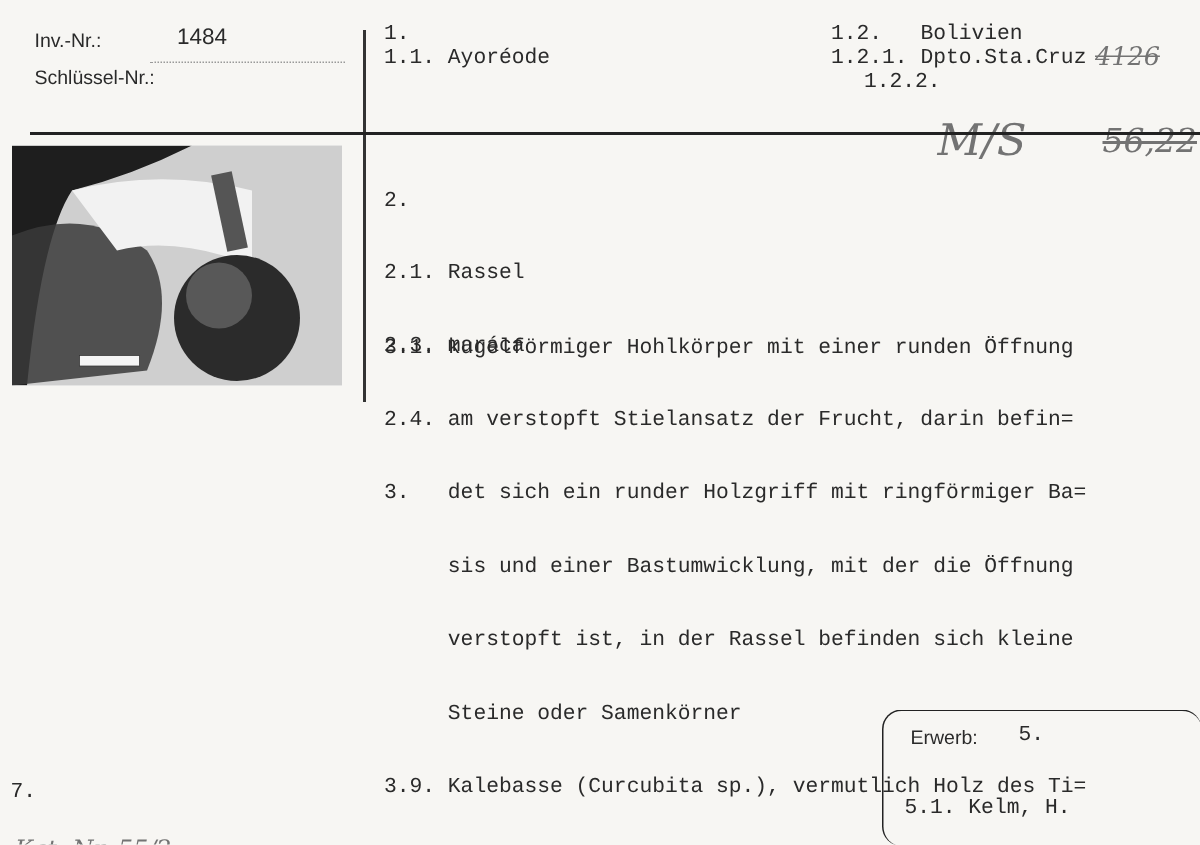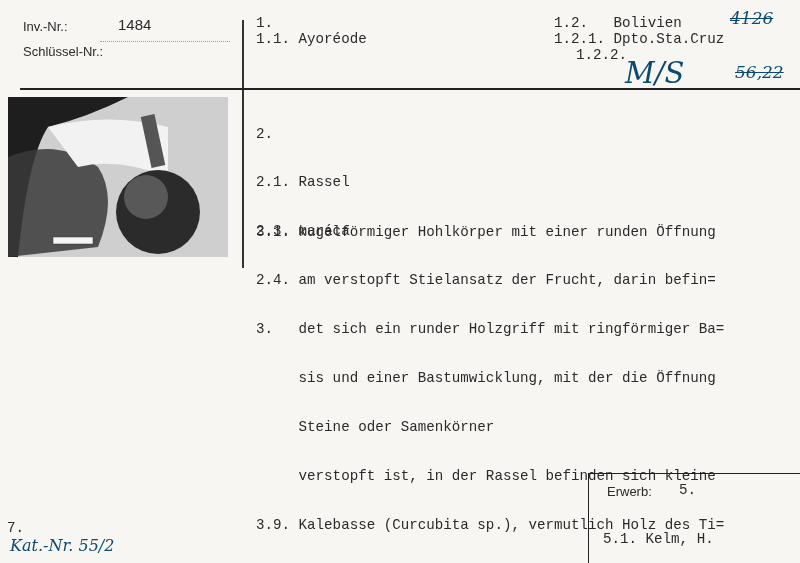--- a/index.html
+++ b/index.html
@@ -2,21 +2,21 @@
 <html><head>
 <meta charset="utf-8">
 <style>
   html, body { margin:0; padding:0; }
   body { width:800px; height:563px; background:#f7f6f3; position:relative; overflow:hidden; color:#2a2a2a; }
   .mono { font-family:"Liberation Mono","DejaVu Sans Mono",monospace; font-size:14.2px; line-height:16.3px; white-space:pre; }
   .sans { font-family:"Liberation Sans","DejaVu Sans",sans-serif; }
   .abs { position:absolute; }
   .hline { position:absolute; background:#222; height:2px; }
   .vline { position:absolute; background:#333; width:1.5px; }
-  .hand { font-family:"DejaVu Serif",serif; font-style:italic; color:#0c4a6e; position:absolute; }
+  .hand { font-family:"DejaVu Serif",serif; font-style:italic; color:#737373; position:absolute;margin-top:20px; }
   .strike { text-decoration:line-through; }
   .photo { position:absolute; left:8px; top:97px; width:220px; height:160px; background:#dcdcdc; overflow:hidden; }
 </style>
 </head>
 <body>
 
 <div class="abs sans" style="left:23px;top:19px;font-size:13px;">Inv.-Nr.:</div>
 <div class="abs sans" style="left:118px;top:16px;font-size:15px;">1484</div>
 <div class="abs" style="left:100px;top:41px;width:130px;border-bottom:1px dotted #999;"></div>
 <div class="abs sans" style="left:23px;top:44px;font-size:13px;text-align:right;">Schlüssel-Nr.:</div>
@@ -24,21 +24,21 @@
 <div class="vline" style="left:242px;top:20px;height:68px;"></div>
 
 <div class="abs mono" style="left:256px;top:15px;">1.</div>
 <div class="abs mono" style="left:256px;top:31px;">1.1. Ayoréode</div>
 
 <div class="abs mono" style="left:554px;top:15px;">1.2.   Bolivien</div>
 <div class="abs mono" style="left:554px;top:31px;">1.2.1. Dpto.Sta.Cruz</div>
 <div class="abs mono" style="left:576px;top:47px;">1.2.2.</div>
 <div class="hand strike" style="left:730px;top:8px;font-size:17px;">4126</div>
 <div class="hand" style="left:625px;top:56px;font-size:29px;">M/S</div>
-<div class="hand strike" style="left:735px;top:62px;font-size:17px;">56,22</div>
+<div class="hand strike" style="left:735px;top:62px;font-size:22px;">56,22</div>
 
 <div class="hline" style="left:20px;top:88px;width:780px;"></div>
 
 <div class="photo">
   <svg width="220" height="160" viewBox="0 0 220 160">
     <rect width="220" height="160" fill="#cfcfcf"></rect>
     <path d="M0 0 H120 Q80 20 40 30 Q20 60 10 160 H0 Z" fill="#1e1e1e"></path>
     <path d="M0 60 Q50 40 90 70 Q110 100 90 150 L0 160 Z" fill="#3a3a3a" opacity="0.85"></path>
     <path d="M40 30 Q100 15 160 30 L160 80 Q110 60 70 70 Z" fill="#f2f2f2"></path>
     <circle cx="150" cy="115" r="42" fill="#2b2b2b"></circle>
@@ -56,22 +56,22 @@
   <div>2.3. maráca</div>
   <div>2.4.</div>
   <div>3.</div>
 </div>
 
 <div class="abs mono" style="left:256px;top:191px;">
   <div>3.1. kugelförmiger Hohlkörper mit einer runden Öffnung</div>
   <div>     am verstopft Stielansatz der Frucht, darin befin=</div>
   <div>     det sich ein runder Holzgriff mit ringförmiger Ba=</div>
   <div>     sis und einer Bastumwicklung, mit der die Öffnung</div>
+  <div>     verstopft ist, in der Rassel befinden sich kleine</div>
   <div>     Steine oder Samenkörner</div>
-  <div>     verstopft ist, in der Rassel befinden sich kleine</div>
   <div>3.9. Kalebasse (Curcubita sp.), vermutlich Holz des Ti=</div>
   
   
   
   
   
   
   
   
   
@@ -81,21 +81,21 @@
   
 </div>
 
 <div class="abs mono" style="left:7px;top:487px;">
   <div>7.</div>
   
   
 </div>
 <div class="hand" style="left:10px;top:536px;font-size:16px;">Kat.-Nr. 55/2</div>
 
-<div class="abs" style="left:588px;top:473px;width:212px;height:90px;border-top:1.5px solid #222;border-left:1.5px solid #222;">
+<div class="abs" style="left:588px;top:473px;width:212px;height:90px;border-top:1.5px solid #222;border-left:1.5px solid #222;border-radius:13px;">
   <div class="abs sans" style="left:18px;top:10px;font-size:13px;">Erwerb:</div>
   <div class="abs mono" style="left:90px;top:8px;">5.</div>
   <div class="abs mono" style="left:14px;top:24px;">
     <div>5.1. Kelm, H.</div>
     
     
     
   </div>
 </div>
 

